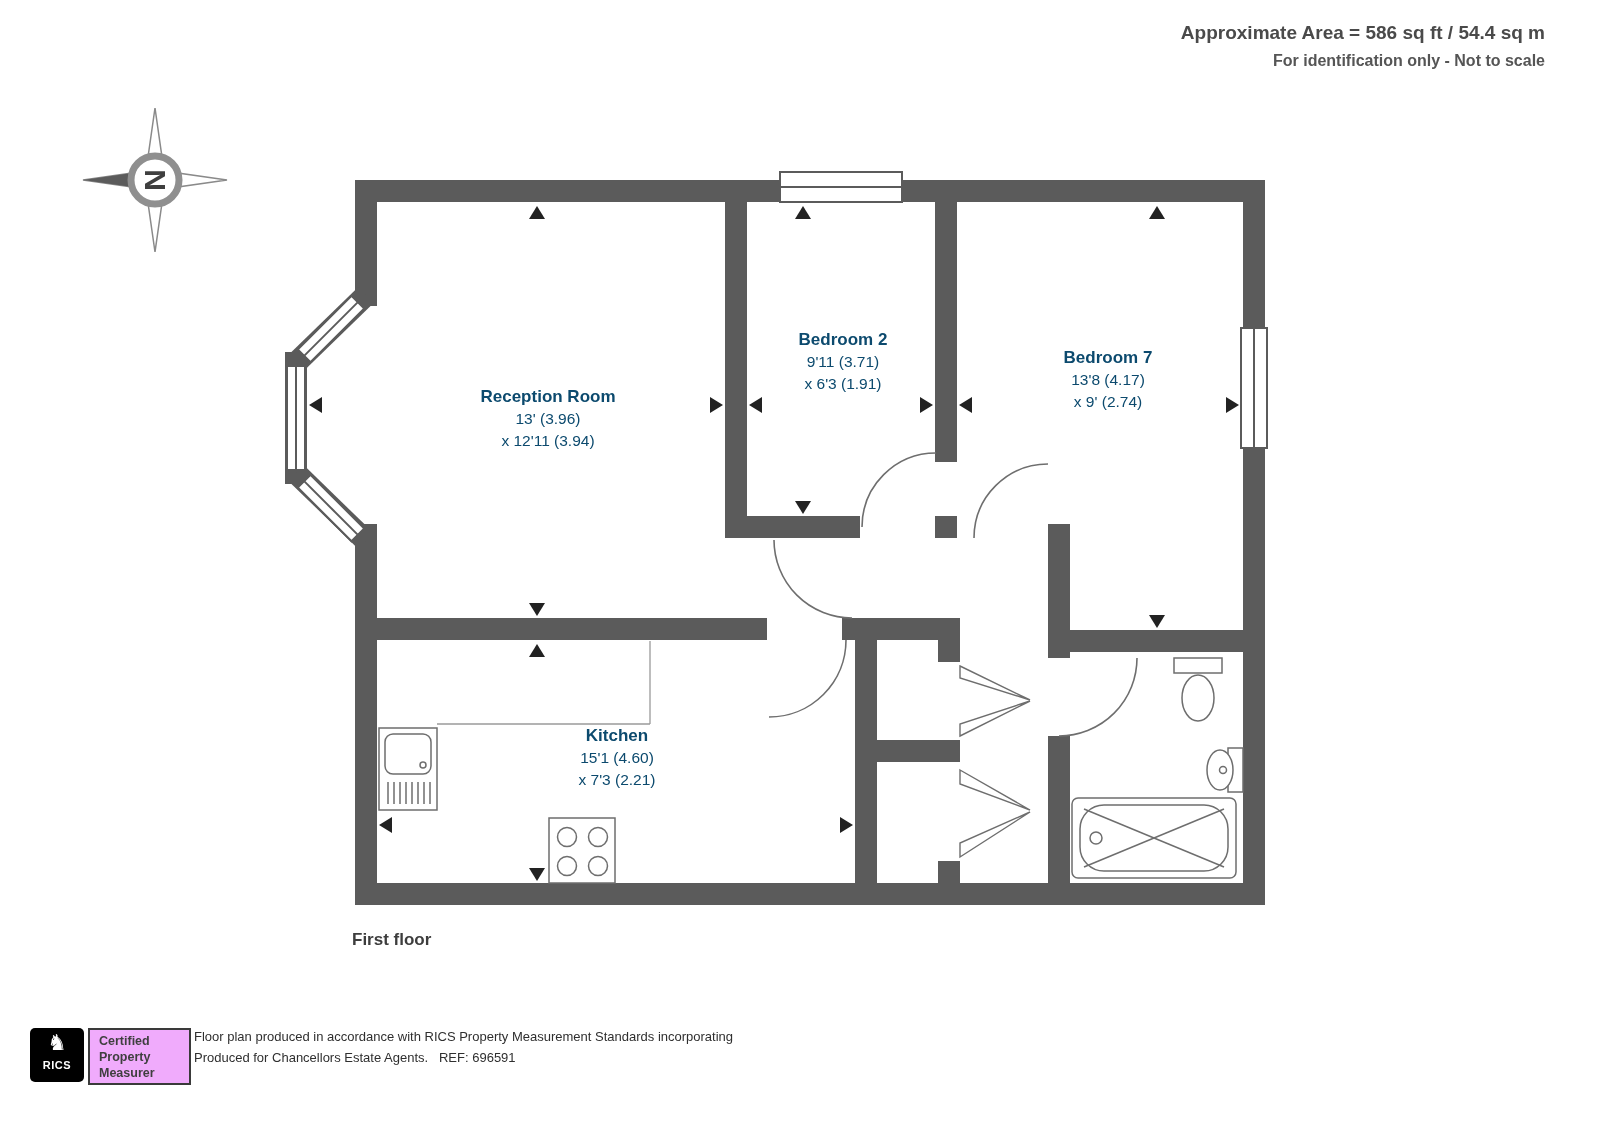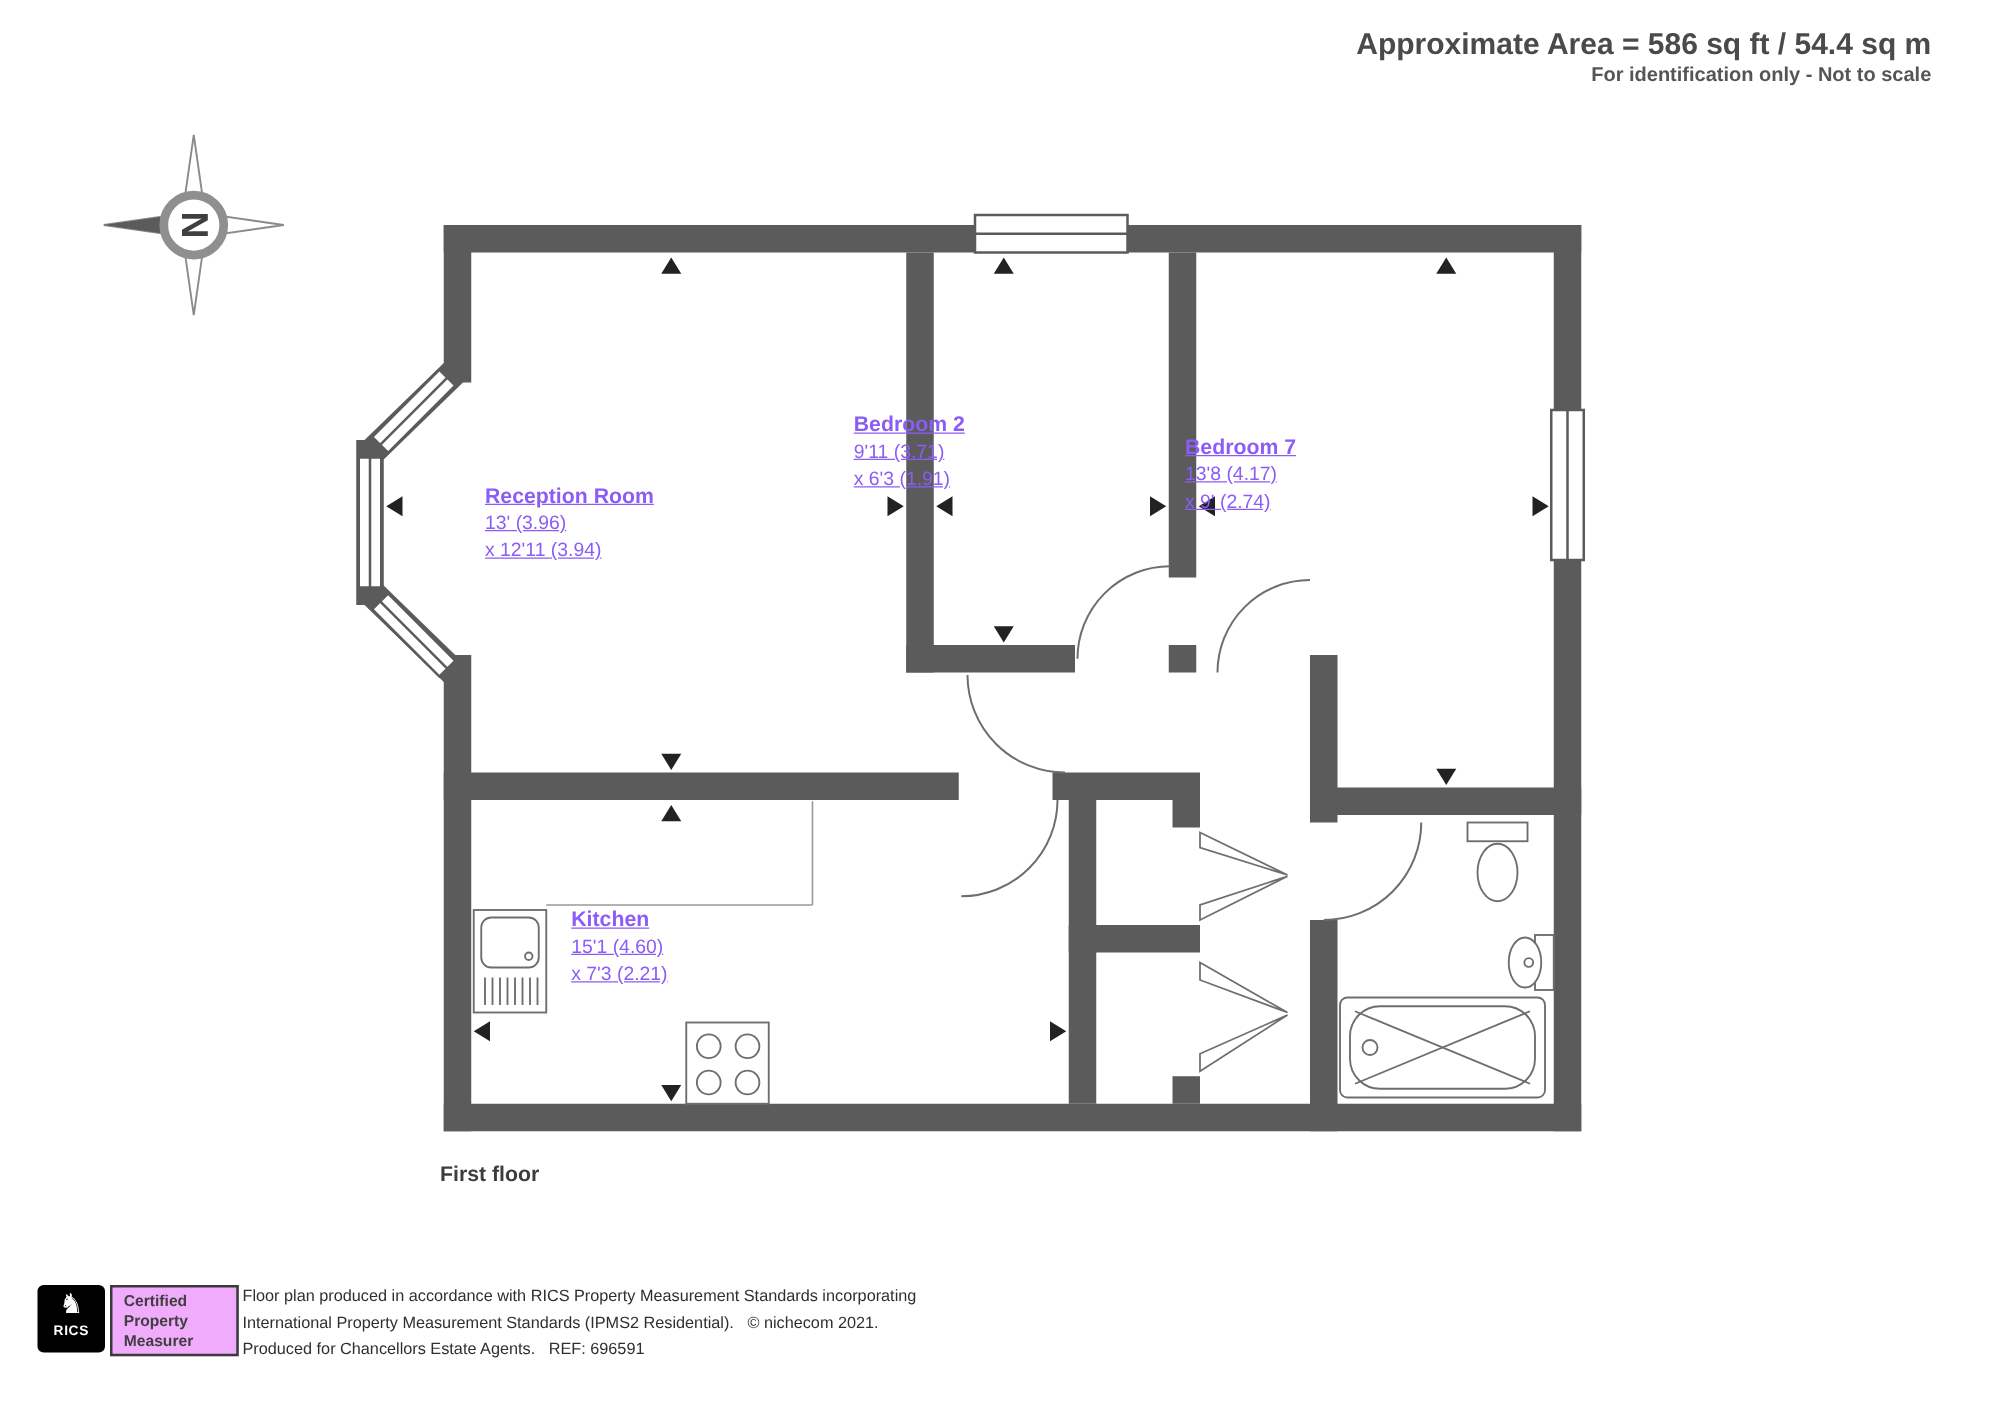--- a/index.html
+++ b/index.html
@@ -1,23 +1,23 @@
 <!DOCTYPE html>
 <html><head>
 <meta charset="utf-8">
 <style>
   html,body{margin:0;padding:0;}
   body{
     width:1600px;height:1130px;position:relative;background:#ffffff;
     font-family:"Liberation Sans", sans-serif;overflow:hidden;color:#3d3d3d;
   }
   .plan-svg{position:absolute;left:0;top:0;width:1600px;height:1130px;}
-  .hdr-area{position:absolute;top:22px;right:55px;font-size:24px;font-weight:bold;color:#4a4a4a;}
+  .hdr-area{position:absolute;top:22px;right:55px;font-size:19px;font-weight:bold;color:#4a4a4a;}
   .hdr-note{position:absolute;top:52px;right:55px;font-size:16px;font-weight:bold;color:#555;}
-  .room-label{position:absolute;width:320px;text-align:left;color:#8b5cf6;text-decoration:underline;}
+  .room-label{position:absolute;width:320px;text-align:center;color:#0c4a6e;}
   .room-name{font-size:17px;font-weight:bold;line-height:22px;}
   .room-dim{font-size:15.5px;line-height:22px;}
   .floor-label{position:absolute;left:352px;top:930px;font-size:17px;font-weight:bold;color:#3d3d3d;}
   .rics-box{position:absolute;left:30px;top:1028px;width:54px;height:54px;background:#000;
     border-radius:5px;color:#fff;text-align:center;}
   .rics-lion{font-size:22px;line-height:30px;display:block;}
   .rics-word{font-size:11px;font-weight:bold;letter-spacing:.5px;display:block;line-height:14px;}
   .cert-box{position:absolute;left:88px;top:1028px;width:90px;height:50px;border:2px solid #3a3a3a;
     background:#f0abfc;padding:3px 0 0 9px;font-size:12.5px;font-weight:bold;color:#3f3f3f;line-height:16px;}
   .footer-text{position:absolute;left:194px;top:1026px;font-size:13px;color:#2f2f2f;line-height:21px;}
@@ -195,15 +195,14 @@
 </div>
 
 <div class="cert-box">
   <div>Certified</div>
   <div>Property</div>
   <div>Measurer</div>
 </div>
 
 <div class="footer-text">
   <div>Floor plan produced in accordance with RICS Property Measurement Standards incorporating</div>
-  <div>International Property Measurement Standards (IPMS2 Residential). &nbsp; © nichecom 2021.</div>
   <div>Produced for Chancellors Estate Agents. &nbsp; REF: 696591</div>
 </div>
 
 </body></html>

